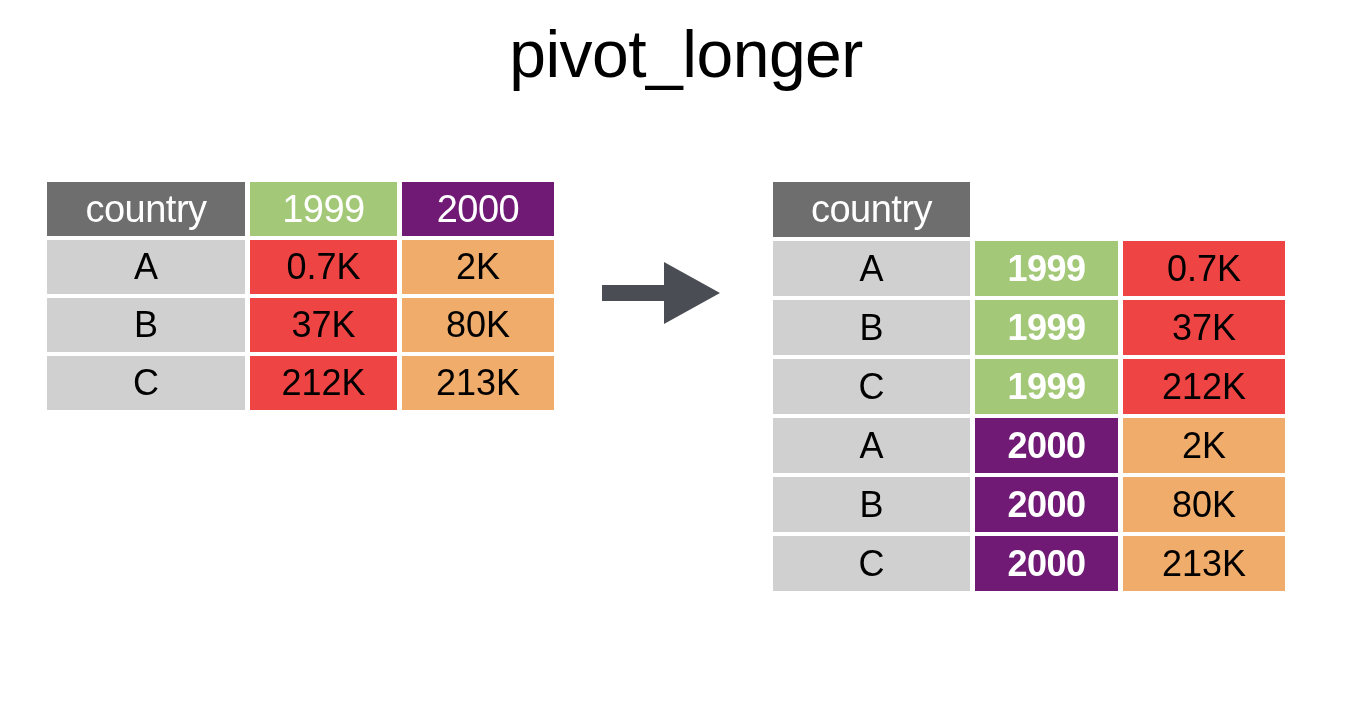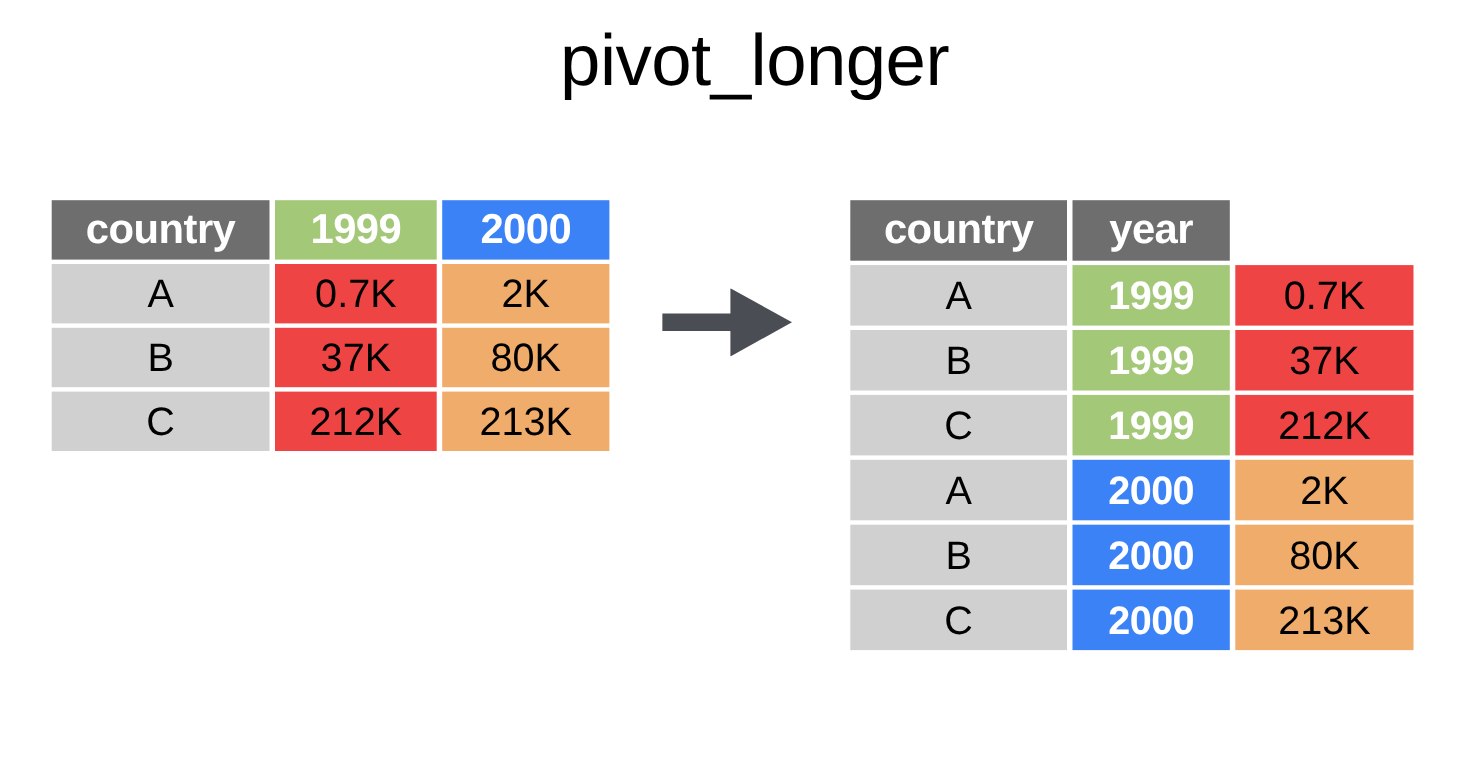--- a/index.html
+++ b/index.html
@@ -54,31 +54,31 @@
     color: #000000;
     white-space: nowrap;
     overflow: hidden;
   }
   .t-cell + .t-cell {
     margin-left: 5px;
   }
 
   
   .t-row.header .t-cell {
-    font-weight: bold;
+    font-weight: normal;
     color: #ffffff;
     font-size: 38px;
     letter-spacing: -0.5px;
   }
 
   
   .c-gray-head   { background: #6e6e6e; }
   .c-gray-body   { background: #d0d0d0; }
   .c-green-light { background: #a3c878; text-align: center; }
-  .c-green-dark  { background: #3b82f6; }
+  .c-green-dark  { background: #701a75; }
   .c-yellow      { background: #ef4444; }
   .c-orange      { background: #f0ac6a; }
 
   
   .chip-year {
     font-weight: bold;
     color: #ffffff;
     font-size: 36px;
     letter-spacing: -0.5px;
   }
@@ -149,21 +149,20 @@
 <div id="flow-arrow">
   <svg width="120" height="62" viewBox="0 0 120 62" xmlns="http://www.w3.org/2000/svg" aria-hidden="true">
     <path d="M0 23 L62 23 L62 0 L118 31 L62 62 L62 39 L0 39 Z" fill="#4a4e54"></path>
   </svg>
 </div>
 
 <div class="pivot-table" id="table-right">
 
   <div class="t-row header">
     <div class="t-cell col-0 c-gray-head">country</div>
-    <div class="t-cell col-1 c-gray-head">year</div>
   </div>
 
   <div class="t-row">
     <div class="t-cell col-0 c-gray-body">A</div>
     <div class="t-cell col-1 c-green-light chip-year">1999</div>
     <div class="t-cell col-2 c-yellow">0.7K</div>
   </div>
 
   <div class="t-row">
     <div class="t-cell col-0 c-gray-body">B</div>

